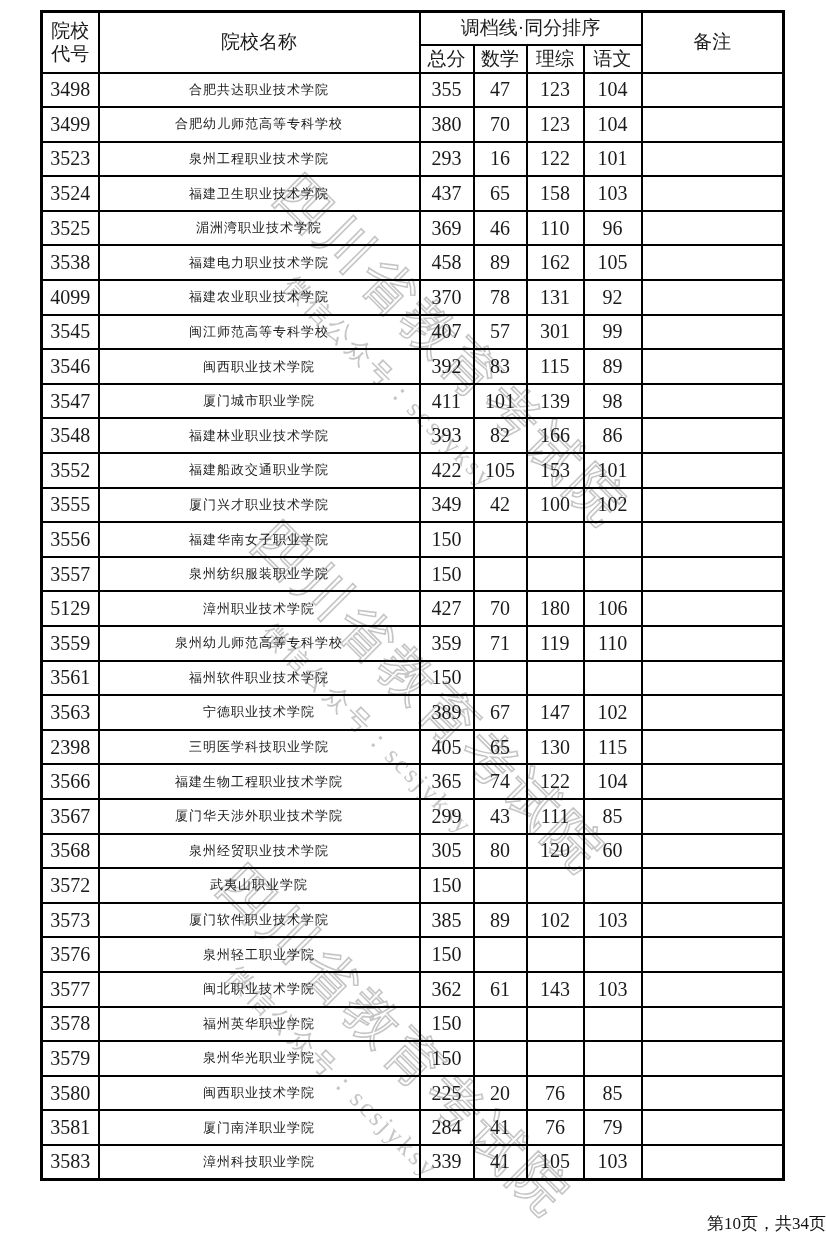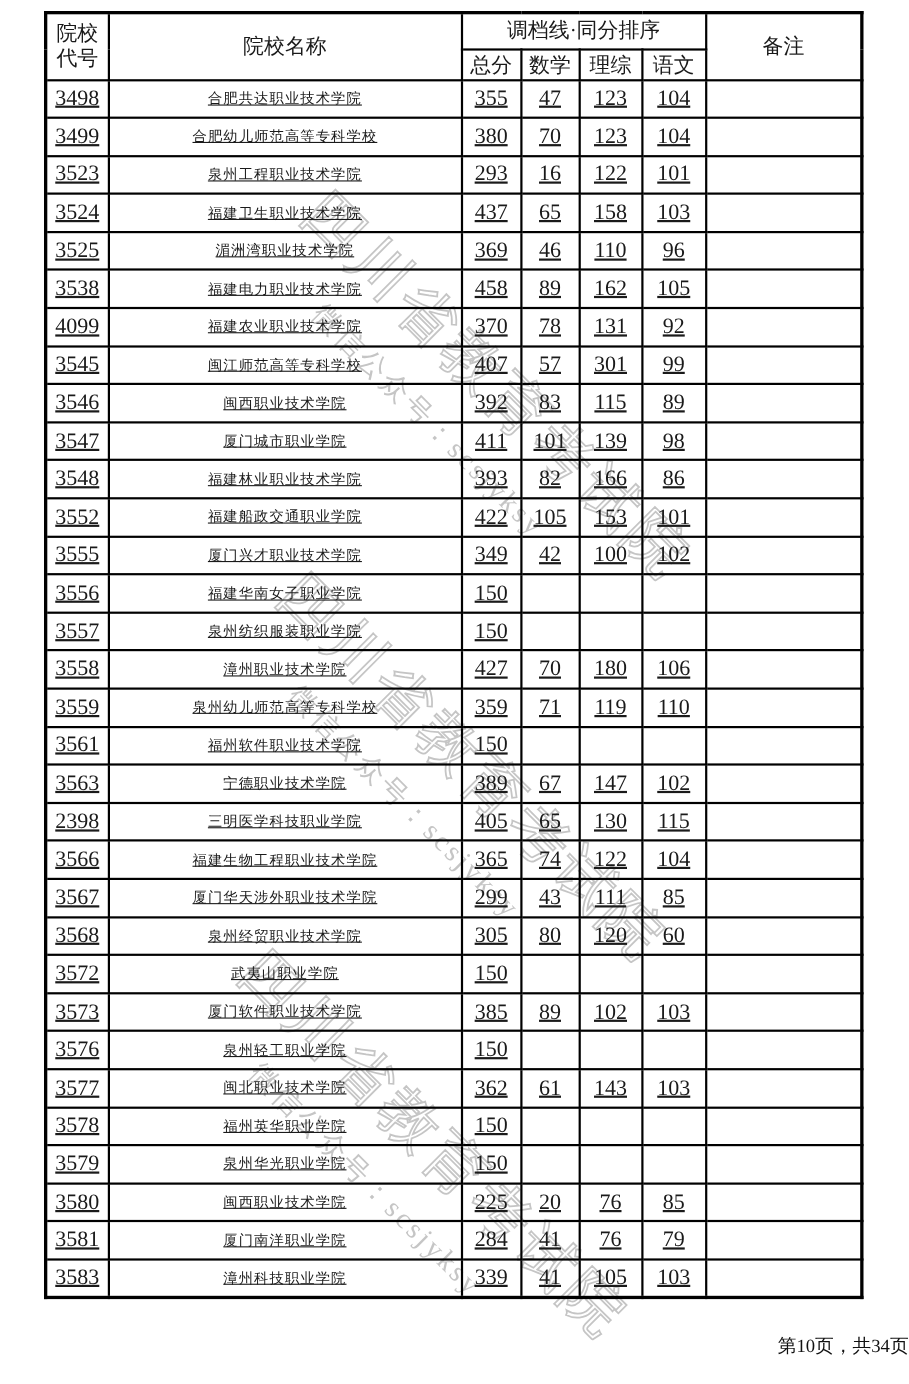--- a/index.html
+++ b/index.html
@@ -37,21 +37,21 @@
   }
   table.score th, table.score td {
     border:2px solid #000;
     text-align:center; vertical-align:middle;
     padding:0; font-weight:normal;
     overflow:hidden;
   }
   table.score { border:3px solid #000; }
   thead tr.h1 { height:33px; }
   thead tr.h2 { height:23px; }
-  tbody tr { height:34.6px;text-decoration:underline; }
+  tbody tr { height:34.6px; }
   th { font-size:19px; }
   .th-code { white-space:pre-line; line-height:1.25; }
   td { font-size:20px; }
   td.name-cell { font-size:13px; letter-spacing:1px; }
   
   .footer {
     position:absolute; left:0; top:1212px; width:826px; z-index:1;
     text-align:right; font-size:17px; color:#111;
   }
 </style>
@@ -228,21 +228,21 @@
       <tr>
         <td>3557</td>
         <td class="name-cell">泉州纺织服装职业学院</td>
         <td>150</td>
         <td></td>
         <td></td>
         <td></td>
         <td></td>
       </tr>
       <tr>
-        <td>3558</td>
+        <td>5129</td>
         <td class="name-cell">漳州职业技术学院</td>
         <td>427</td>
         <td>70</td>
         <td>180</td>
         <td>106</td>
         <td></td>
       </tr>
       <tr>
         <td>3559</td>
         <td class="name-cell">泉州幼儿师范高等专科学校</td>

